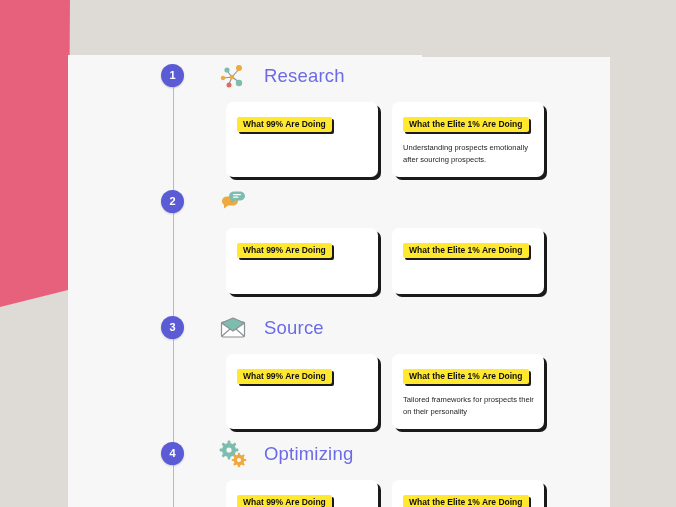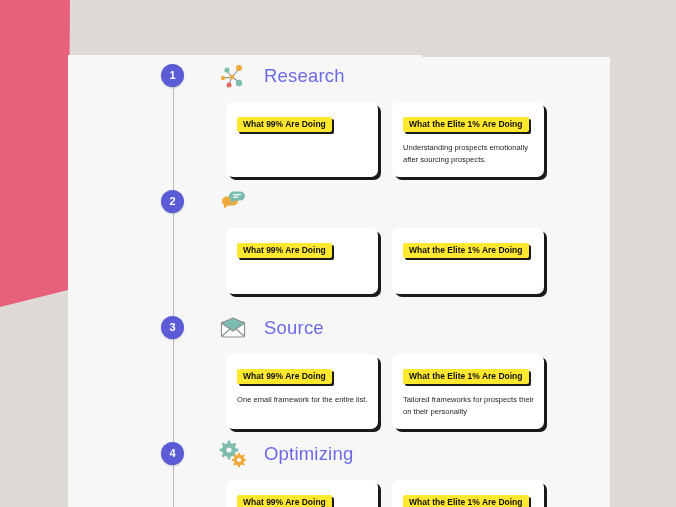--- a/index.html
+++ b/index.html
@@ -227,21 +227,20 @@
       <svg class="head-icon" viewBox="0 0 30 30">
         <rect x="3.5" y="9" width="23" height="15" rx="1.5" fill="#ffffff" stroke="#8a8f95" stroke-width="1.2"></rect>
         <path d="M3.5 10 L15 5 L26.5 10 L15 18 Z" fill="#7dbdb0" stroke="#8a8f95" stroke-width="1.2" stroke-linejoin="round"></path>
         <path d="M3.5 23.5 L12 16 M26.5 23.5 L18 16" stroke="#8a8f95" stroke-width="1.1" fill="none"></path>
       </svg>
       <div class="head-title">Source</div>
     </div>
     <div class="cards">
       <div class="card">
         <span class="tag">What 99% Are Doing</span>
-        <div class="card-body">One email framework for the entire list.</div>
       </div>
       <div class="card">
         <span class="tag">What the Elite 1% Are Doing</span>
         <div class="card-body">Tailored frameworks for prospects their on their personality</div>
       </div>
     </div>
   </div>
 
   <div class="section" style="top:387px;">
     <div class="marker">

